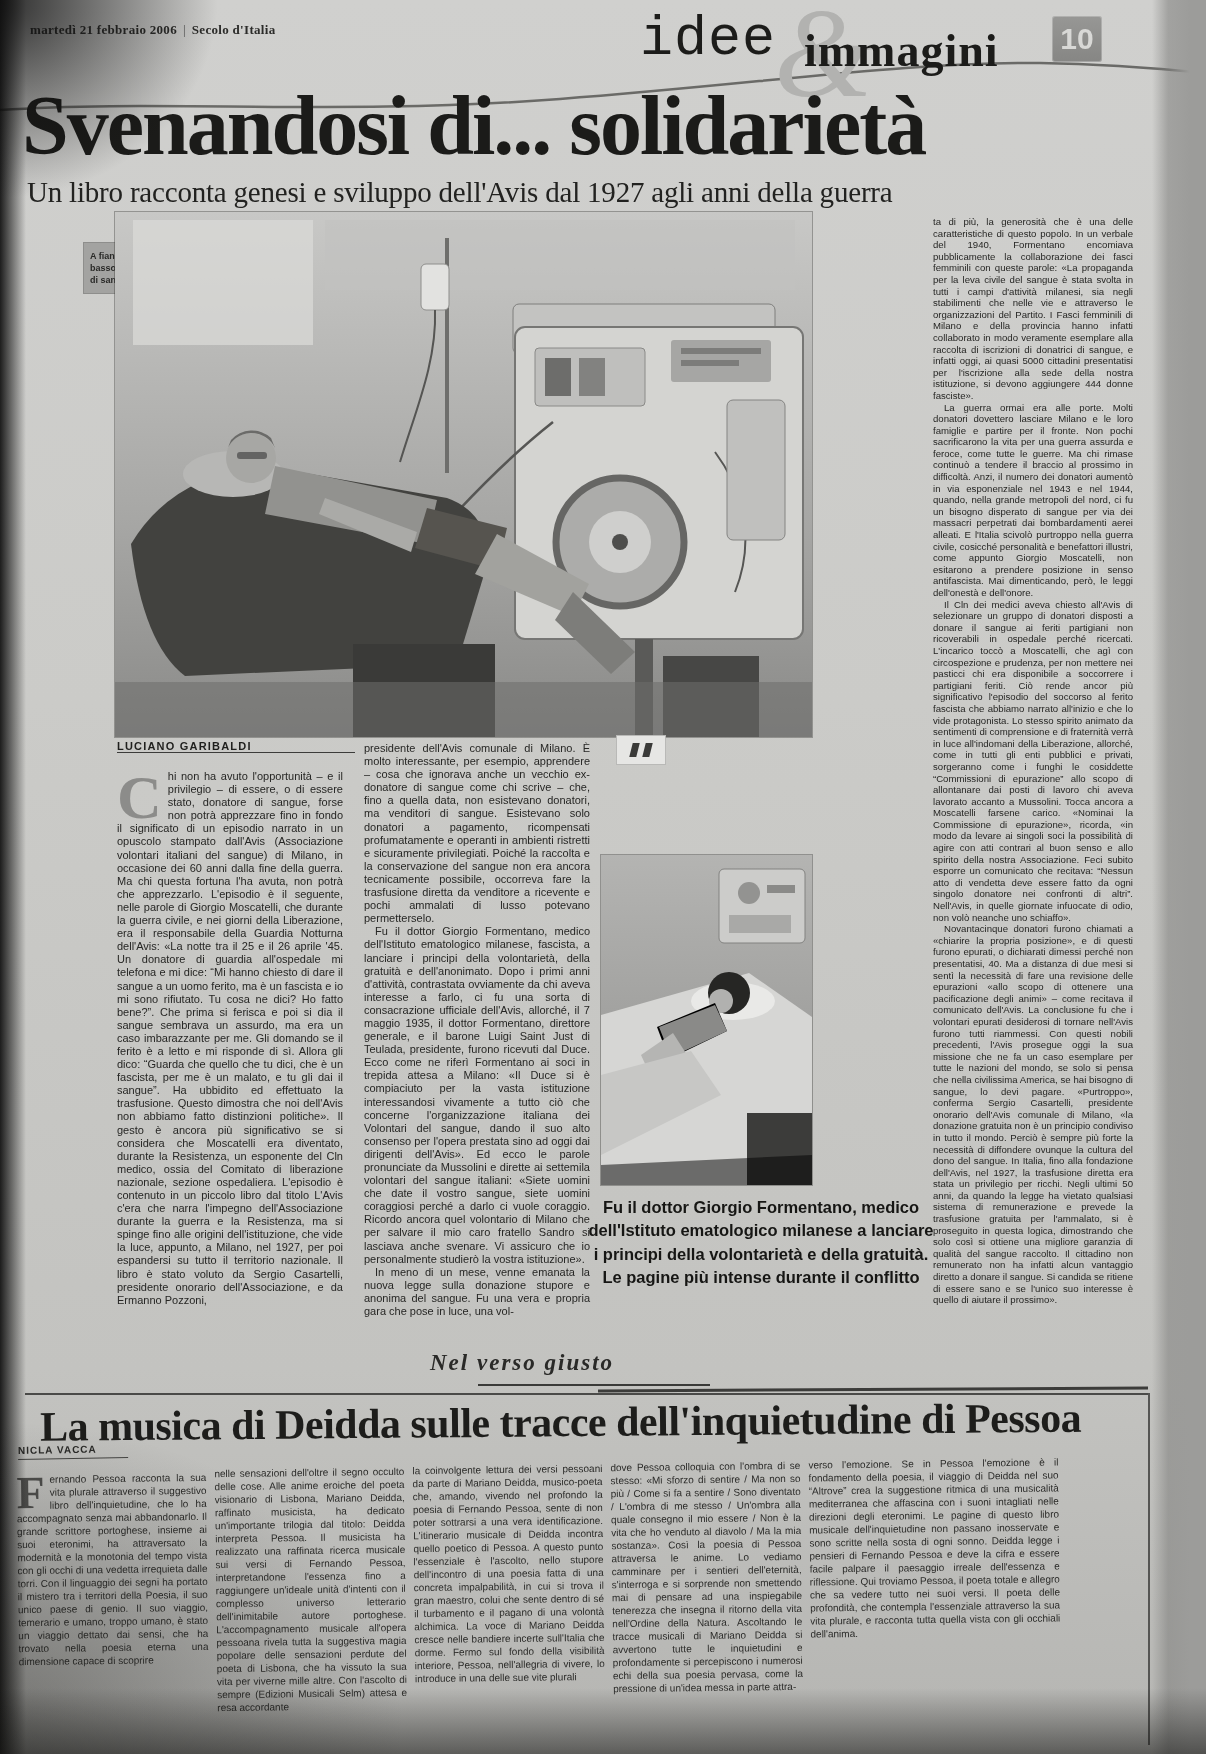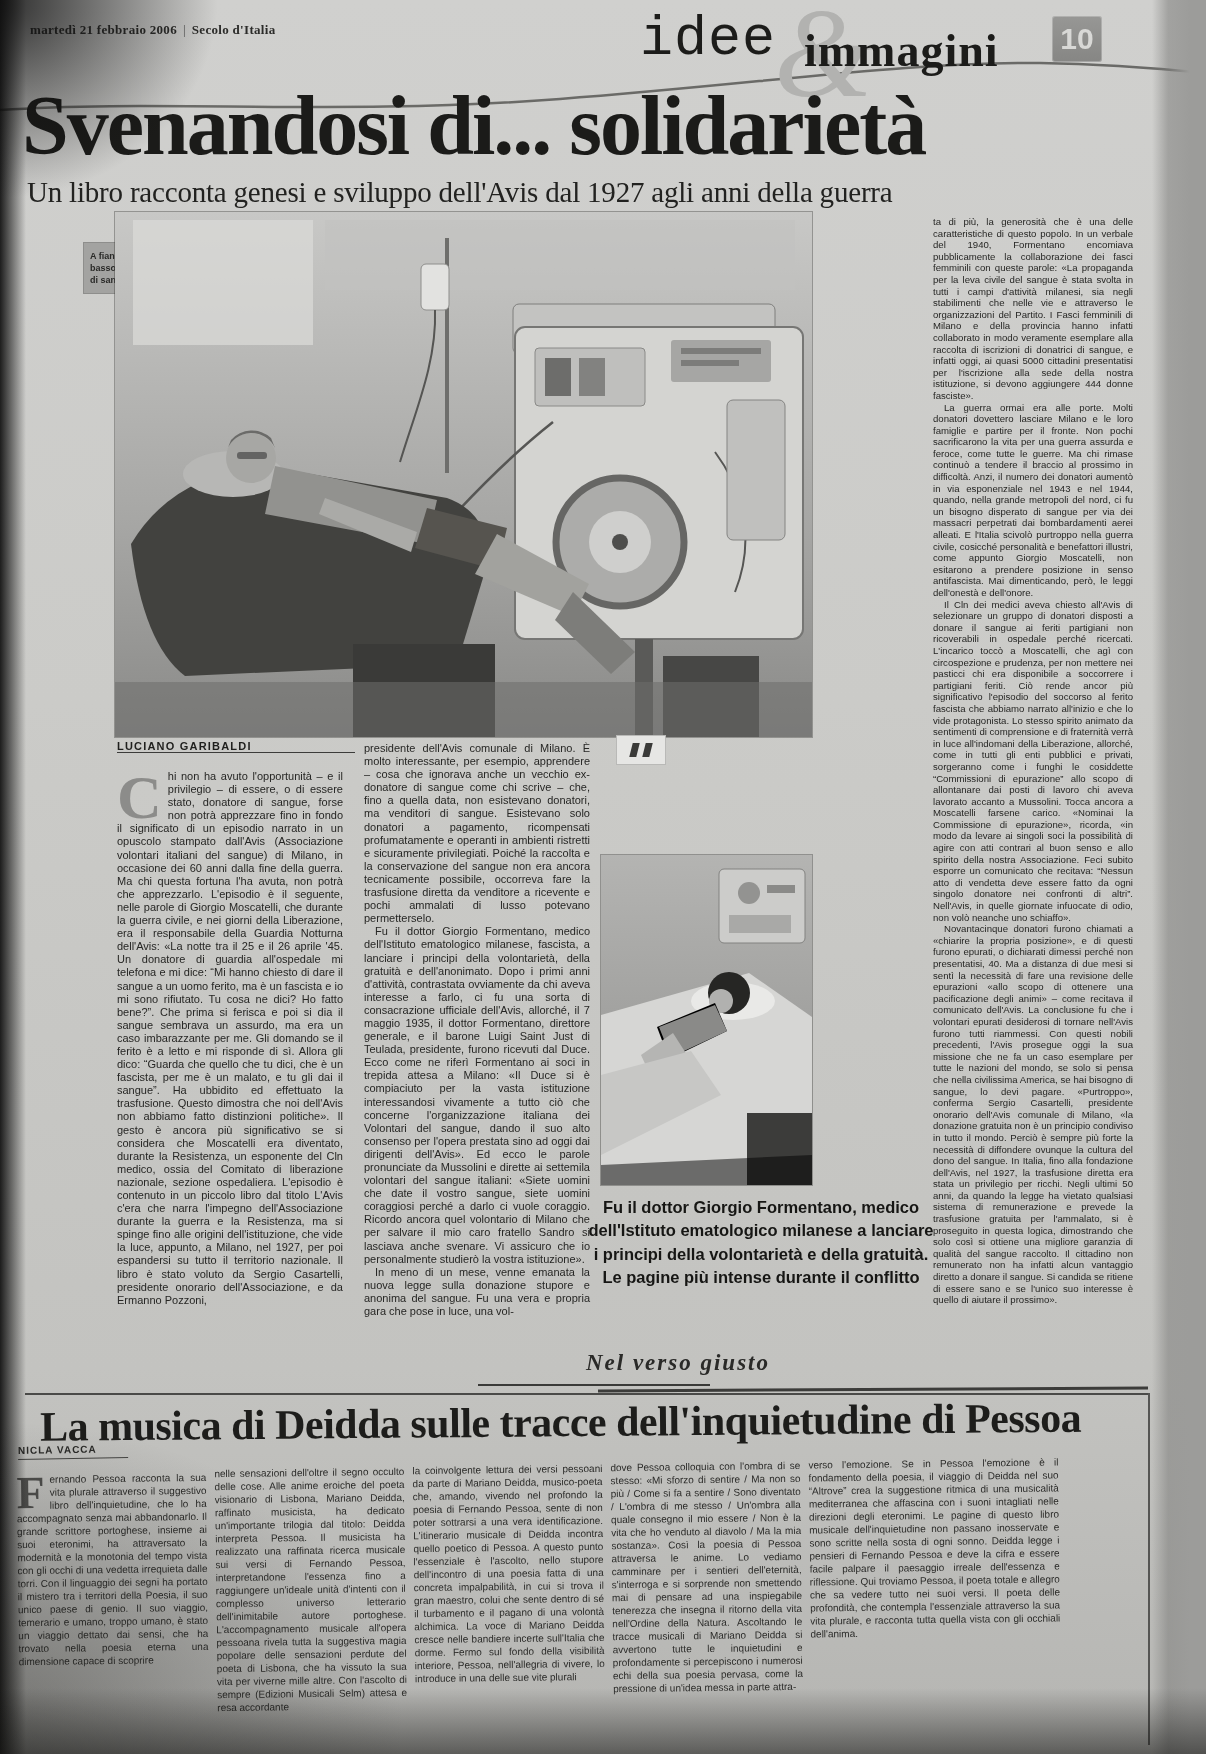--- a/index.html
+++ b/index.html
@@ -42,21 +42,21 @@
   .col2{left:364px;top:742px;width:238px;height:624px;}
   .col3{left:933px;top:216px;width:212px;height:1096px;font-size:9.6px;line-height:11.6px;}
   .dropcap{float:left;font-family:"Liberation Serif",serif;font-size:62px;line-height:50px;font-weight:bold;
     color:#8c8c8a;padding:2px 6px 0 0;}
   .quotedeco{left:617px;top:736px;width:48px;height:28px;background:#e6e6e4;box-shadow:0 0 0 1px #b9b9b7;
     display:flex;align-items:center;justify-content:center;gap:6px;}
   .quotedeco i{display:block;width:7px;height:14px;background:#3a3a38;transform:skewX(-14deg);}
   .photo2{left:601px;top:855px;width:211px;height:330px;box-shadow:0 0 0 1px rgba(60,60,58,.4);}
   .pullcap{left:585px;top:1196px;width:352px;font-size:16.5px;font-weight:bold;text-align:center;line-height:1.42;color:#161614;}
   
-  .kicker{left:430px;top:1350px;width:340px;text-align:right;font-family:"Liberation Serif",serif;
+  .kicker{left:430px;top:1350px;width:340px;text-align:left;font-family:"Liberation Serif",serif;
     font-style:italic;font-weight:bold;font-size:23px;color:#2a2a28;letter-spacing:2px;}
   .kickrule{left:478px;top:1384px;width:232px;height:2px;background:#3a3a38;}
   .longrule{left:25px;top:1393px;width:1123px;height:1.5px;background:#4a4a48;}
   .thickrule{left:598px;top:1388px;width:550px;height:3px;background:#3c3c3a;transform:rotate(-.3deg);}
   .vrule{left:1148px;top:1393px;width:1.5px;height:352px;background:#555553;}
   .a2head{left:40px;top:1398px;width:1100px;font-family:"Liberation Serif",serif;font-size:42px;font-weight:600;
     color:#1d1d1b;letter-spacing:-.5px;transform:rotate(-.5deg);}
   .byline2{left:18px;top:1444px;width:110px;font-size:10px;font-weight:bold;letter-spacing:1px;color:#2a2a28;
     text-transform:uppercase;border-bottom:1.2px solid #444442;padding-bottom:3px;transform:rotate(-1deg);}
   .a2col{font-size:10px;line-height:13px;text-align:justify;color:#2b2b29;overflow:hidden;height:276px;transform:rotate(-.7deg);}

